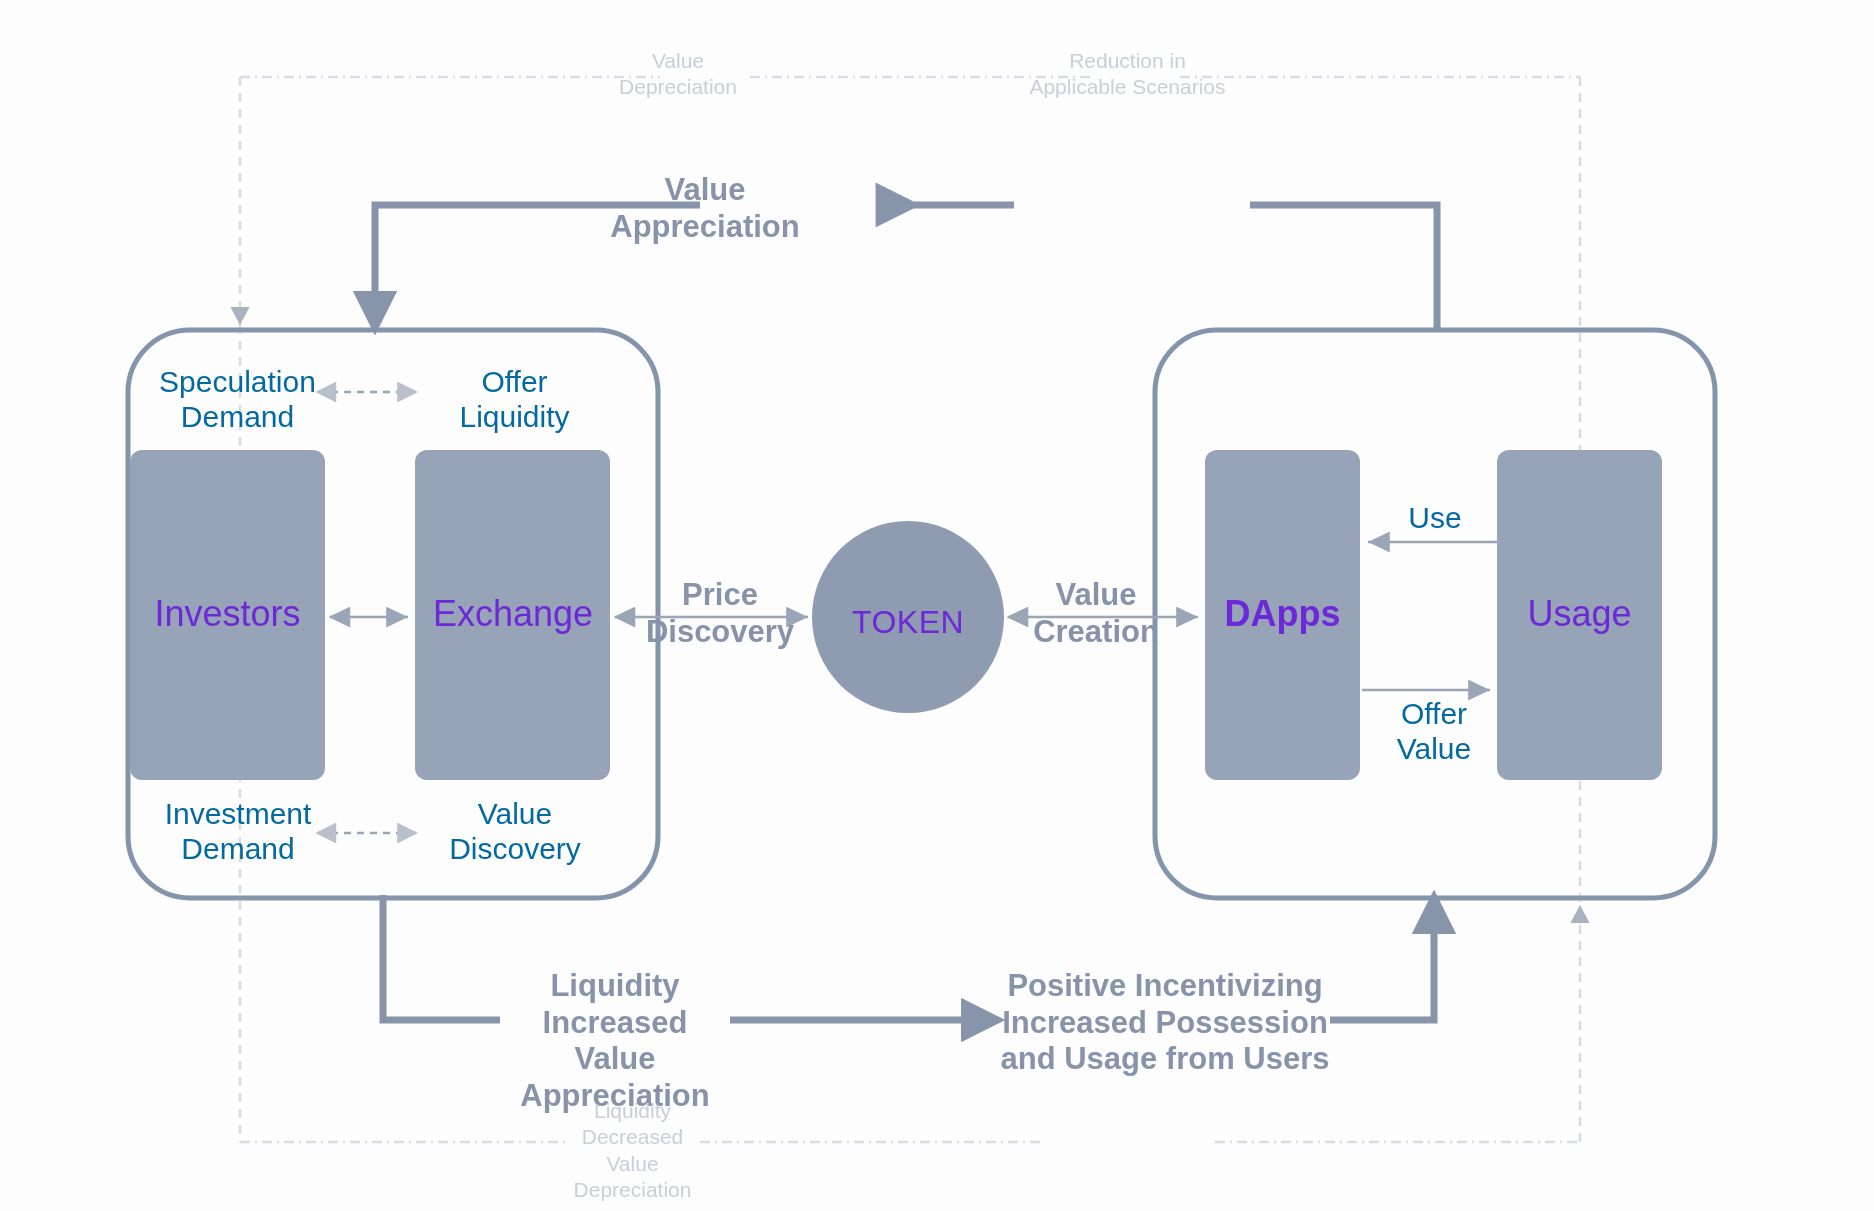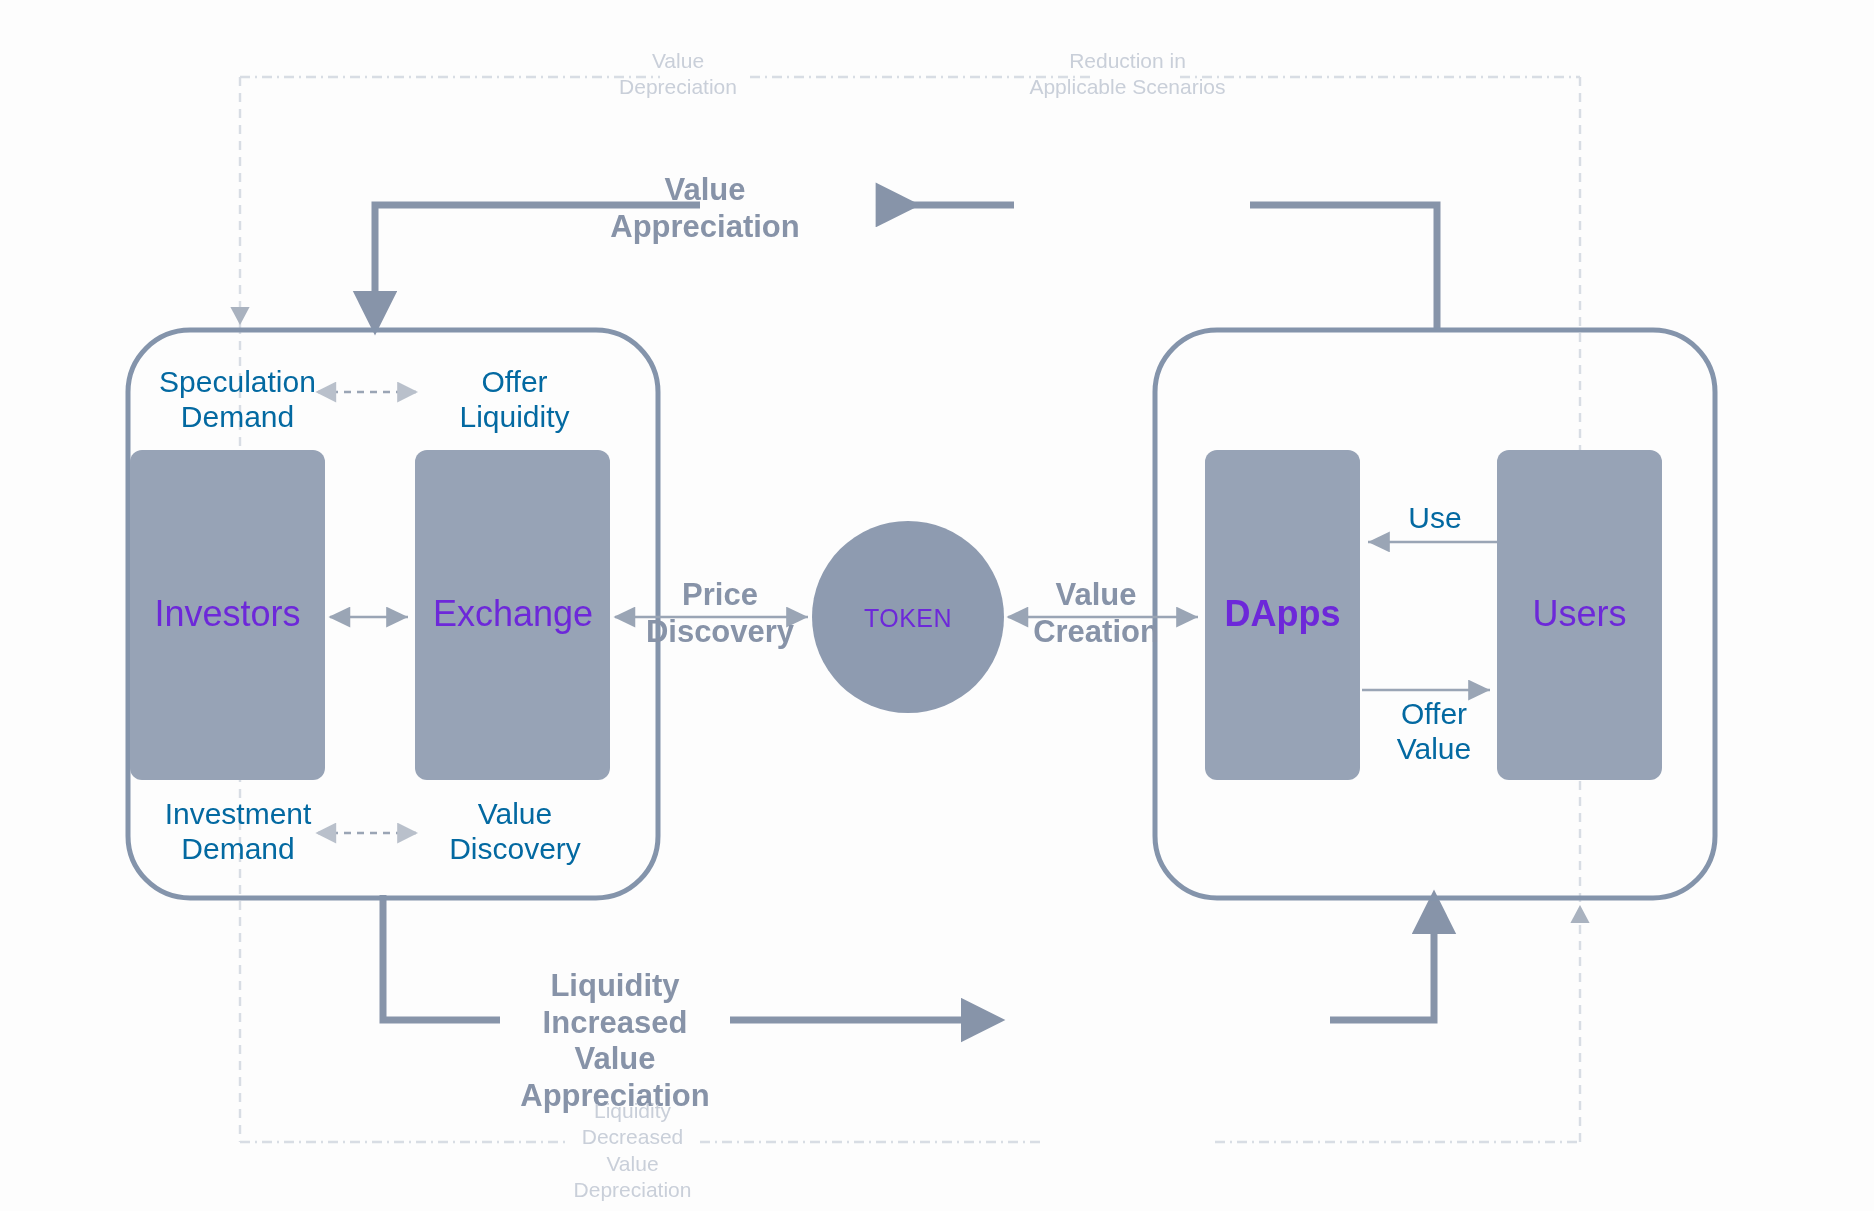--- a/index.html
+++ b/index.html
@@ -11,21 +11,21 @@
          white-space:pre-line; pointer-events:none; }
   
   .inner-lbl { color:#0369a1; font-size:30px; font-weight:400; }
   
   .flow-lbl { color:#8793a8; font-size:31px; font-weight:700; }
   
   .faint-lbl { color:#c9cfd9; font-size:21px; font-weight:400; line-height:1.25; }
   
   .blk-lbl { position:absolute; color:#6d28d9; font-size:36px; font-weight:400;
              text-align:center; pointer-events:none; }
-  .blk-lbl.small { font-size:25px; letter-spacing:.5px; }
+  .blk-lbl.small { font-size:32px; letter-spacing:.5px; }
 </style>
 </head>
 <body>
 
 <div id="stage">
 
   <svg id="canvas" viewBox="0 0 1874 1211">
     <defs>
       <marker id="ah-bold" markerWidth="9" markerHeight="9" refX="4.2" refY="3.2" orient="auto" markerUnits="strokeWidth">
         <path d="M0,0 L6.4,3.2 L0,6.4 z" fill="#8794a9"></path>
@@ -117,21 +117,21 @@
       <path d="M1497,542 L1368,542" stroke="#9aa5b5" stroke-width="2.6" fill="none" marker-end="url(#ah-thin)"></path>
     </g>
     <g>
       <path d="M1362,690 L1490,690" stroke="#9aa5b5" stroke-width="2.6" fill="none" marker-end="url(#ah-thin)"></path>
     </g>
   </svg>
 
   <div class="blk-lbl" style="left:130px; top:593px; width:195px;">Investors</div>
   <div class="blk-lbl" style="left:404px; top:593px; width:218px;">Exchange</div>
   <div class="blk-lbl" style="left:1195px; top:593px; width:175px;font-weight:bold;">DApps</div>
-  <div class="blk-lbl" style="left:1492px; top:593px; width:175px;">Users</div>
+  <div class="blk-lbl" style="left:1492px; top:593px; width:175px;">Usage</div>
 
   <div class="blk-lbl small" style="left:828px; top:604px; width:160px;">TOKEN</div>
 
   <div class="lbl inner-lbl" style="left:140px; top:364px; width:195px;">Speculation
 Demand</div>
   <div class="lbl inner-lbl" style="left:412px; top:364px; width:205px;">Offer
 Liquidity</div>
   <div class="lbl inner-lbl" style="left:138px; top:796px; width:200px;">Investment
 Demand</div>
   <div class="lbl inner-lbl" style="left:410px; top:796px; width:210px;">Value
@@ -150,18 +150,21 @@
 Appreciation</div>
 
   <div class="lbl faint-lbl" style="left:608px; top:48px; width:140px;">Value
 Depreciation</div>
   <div class="lbl faint-lbl" style="left:1000px; top:48px; width:255px;">Reduction in
 Applicable Scenarios</div>
 
   <div class="lbl flow-lbl" style="left:500px; top:968px; width:230px;">Liquidity
 Increased Value
 Appreciation</div>
+  <div class="lbl flow-lbl" style="left:1000px; top:968px; width:330px;">Positive Incentivizing
+Increased Possession
+and Usage from Users</div>
 
   <div class="lbl faint-lbl" style="left:555px; top:1098px; width:155px;">Liquidity
 Decreased Value
 Depreciation</div>
 
 </div>
 
 </body></html>

